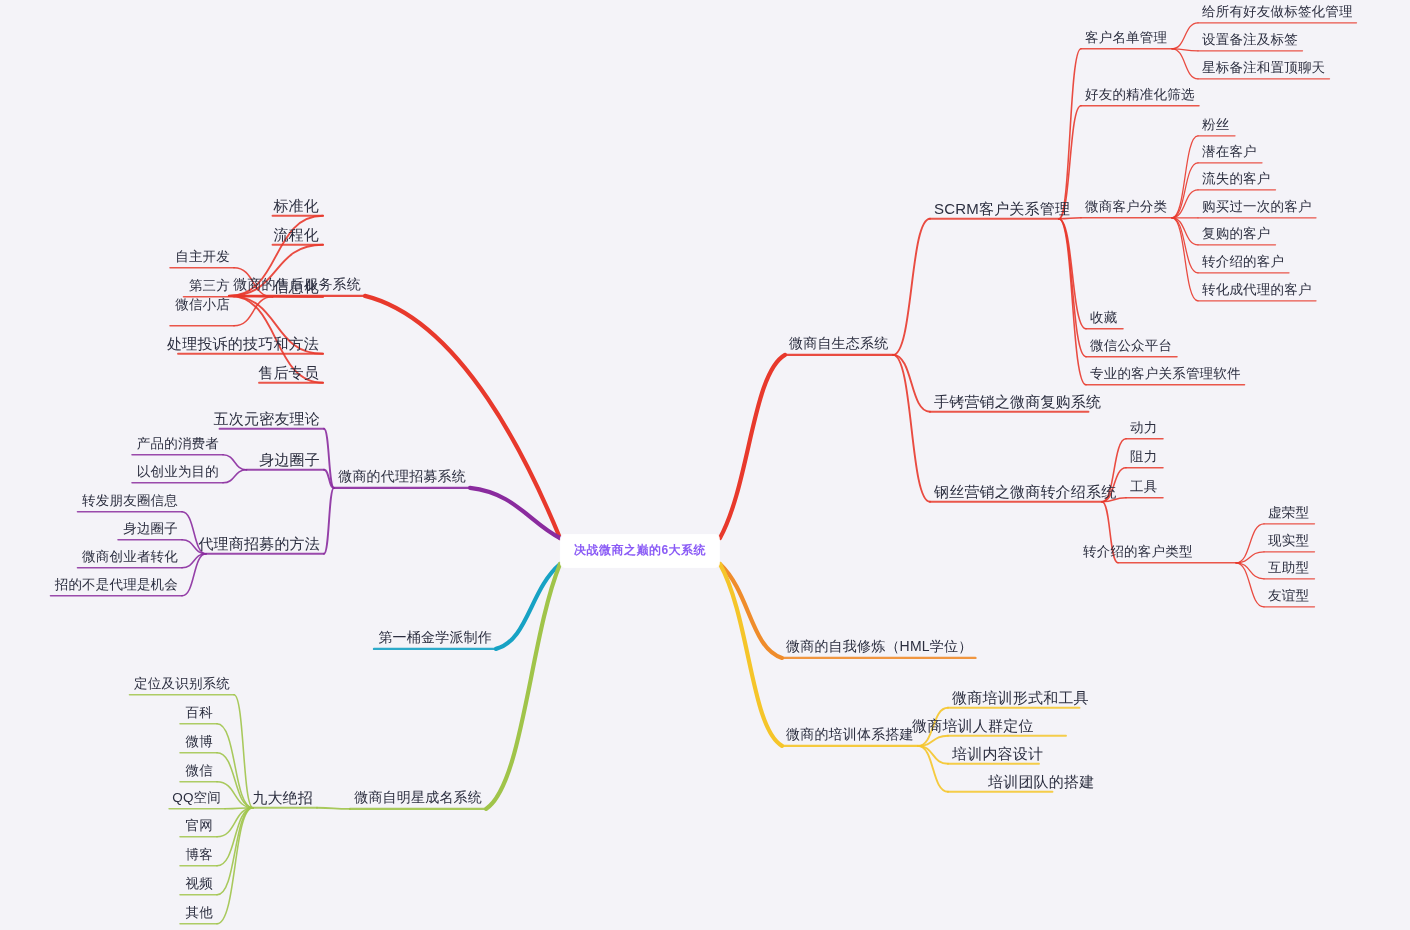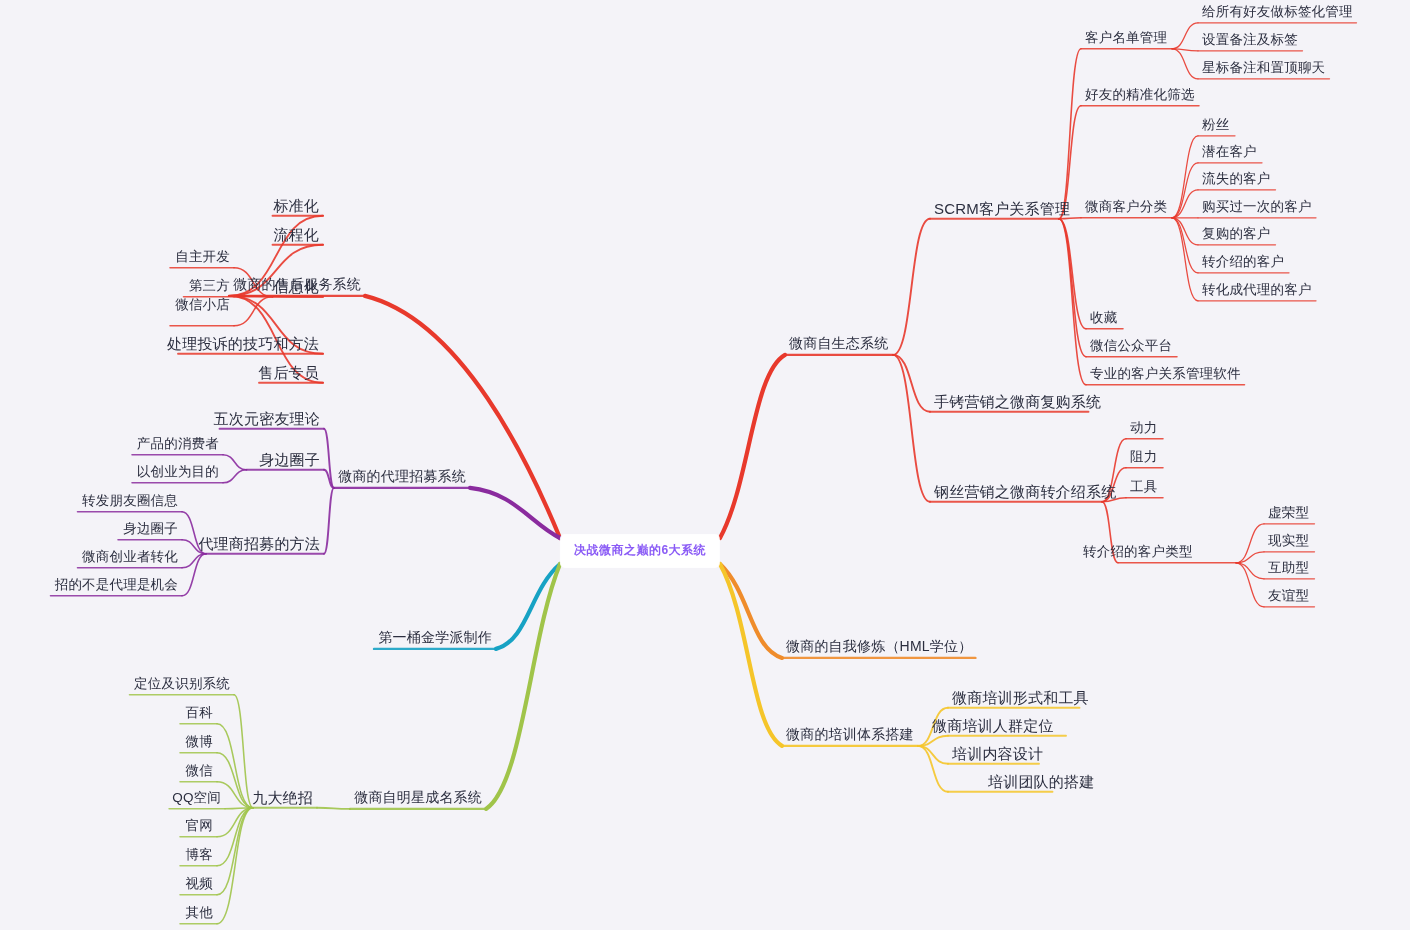--- a/index.html
+++ b/index.html
@@ -232,17 +232,17 @@
       <div class="node lvl3" style="left: 1130px; top: 457px;">阻力</div>
       <div class="node lvl3" style="left: 1130px; top: 487px; text-align: right;">工具</div>
       <div class="node lvl3" style="left: 1083px; top: 552px;">转介绍的客户类型</div>
       <div class="node lvl3" style="left: 1268px; top: 513px;">虚荣型</div>
       <div class="node lvl3" style="left: 1268px; top: 541px;">现实型</div>
       <div class="node lvl3" style="left: 1268px; top: 568px;">互助型</div>
       <div class="node lvl3" style="left: 1268px; top: 596px;">友谊型</div>
       <div class="node lvl1" style="left: 786px; top: 646px;">微商的自我修炼（HML学位）</div>
       <div class="node lvl1" style="left: 786px; top: 734px;">微商的培训体系搭建</div>
       <div class="node lvl2" style="left: 952px; top: 697px;">微商培训形式和工具</div>
-      <div class="node lvl2" style="left: 932px; top: 725px; text-align: center;">微商培训人群定位</div>
+      <div class="node lvl2" style="left: 912px; top: 725px; text-align: center;">微商培训人群定位</div>
       <div class="node lvl2" style="left: 952px; top: 753px;">培训内容设计</div>
       <div class="node lvl2" style="left: 988px; top: 781px;">培训团队的搭建</div>
     </div>
 </div>
 
 </body></html>

